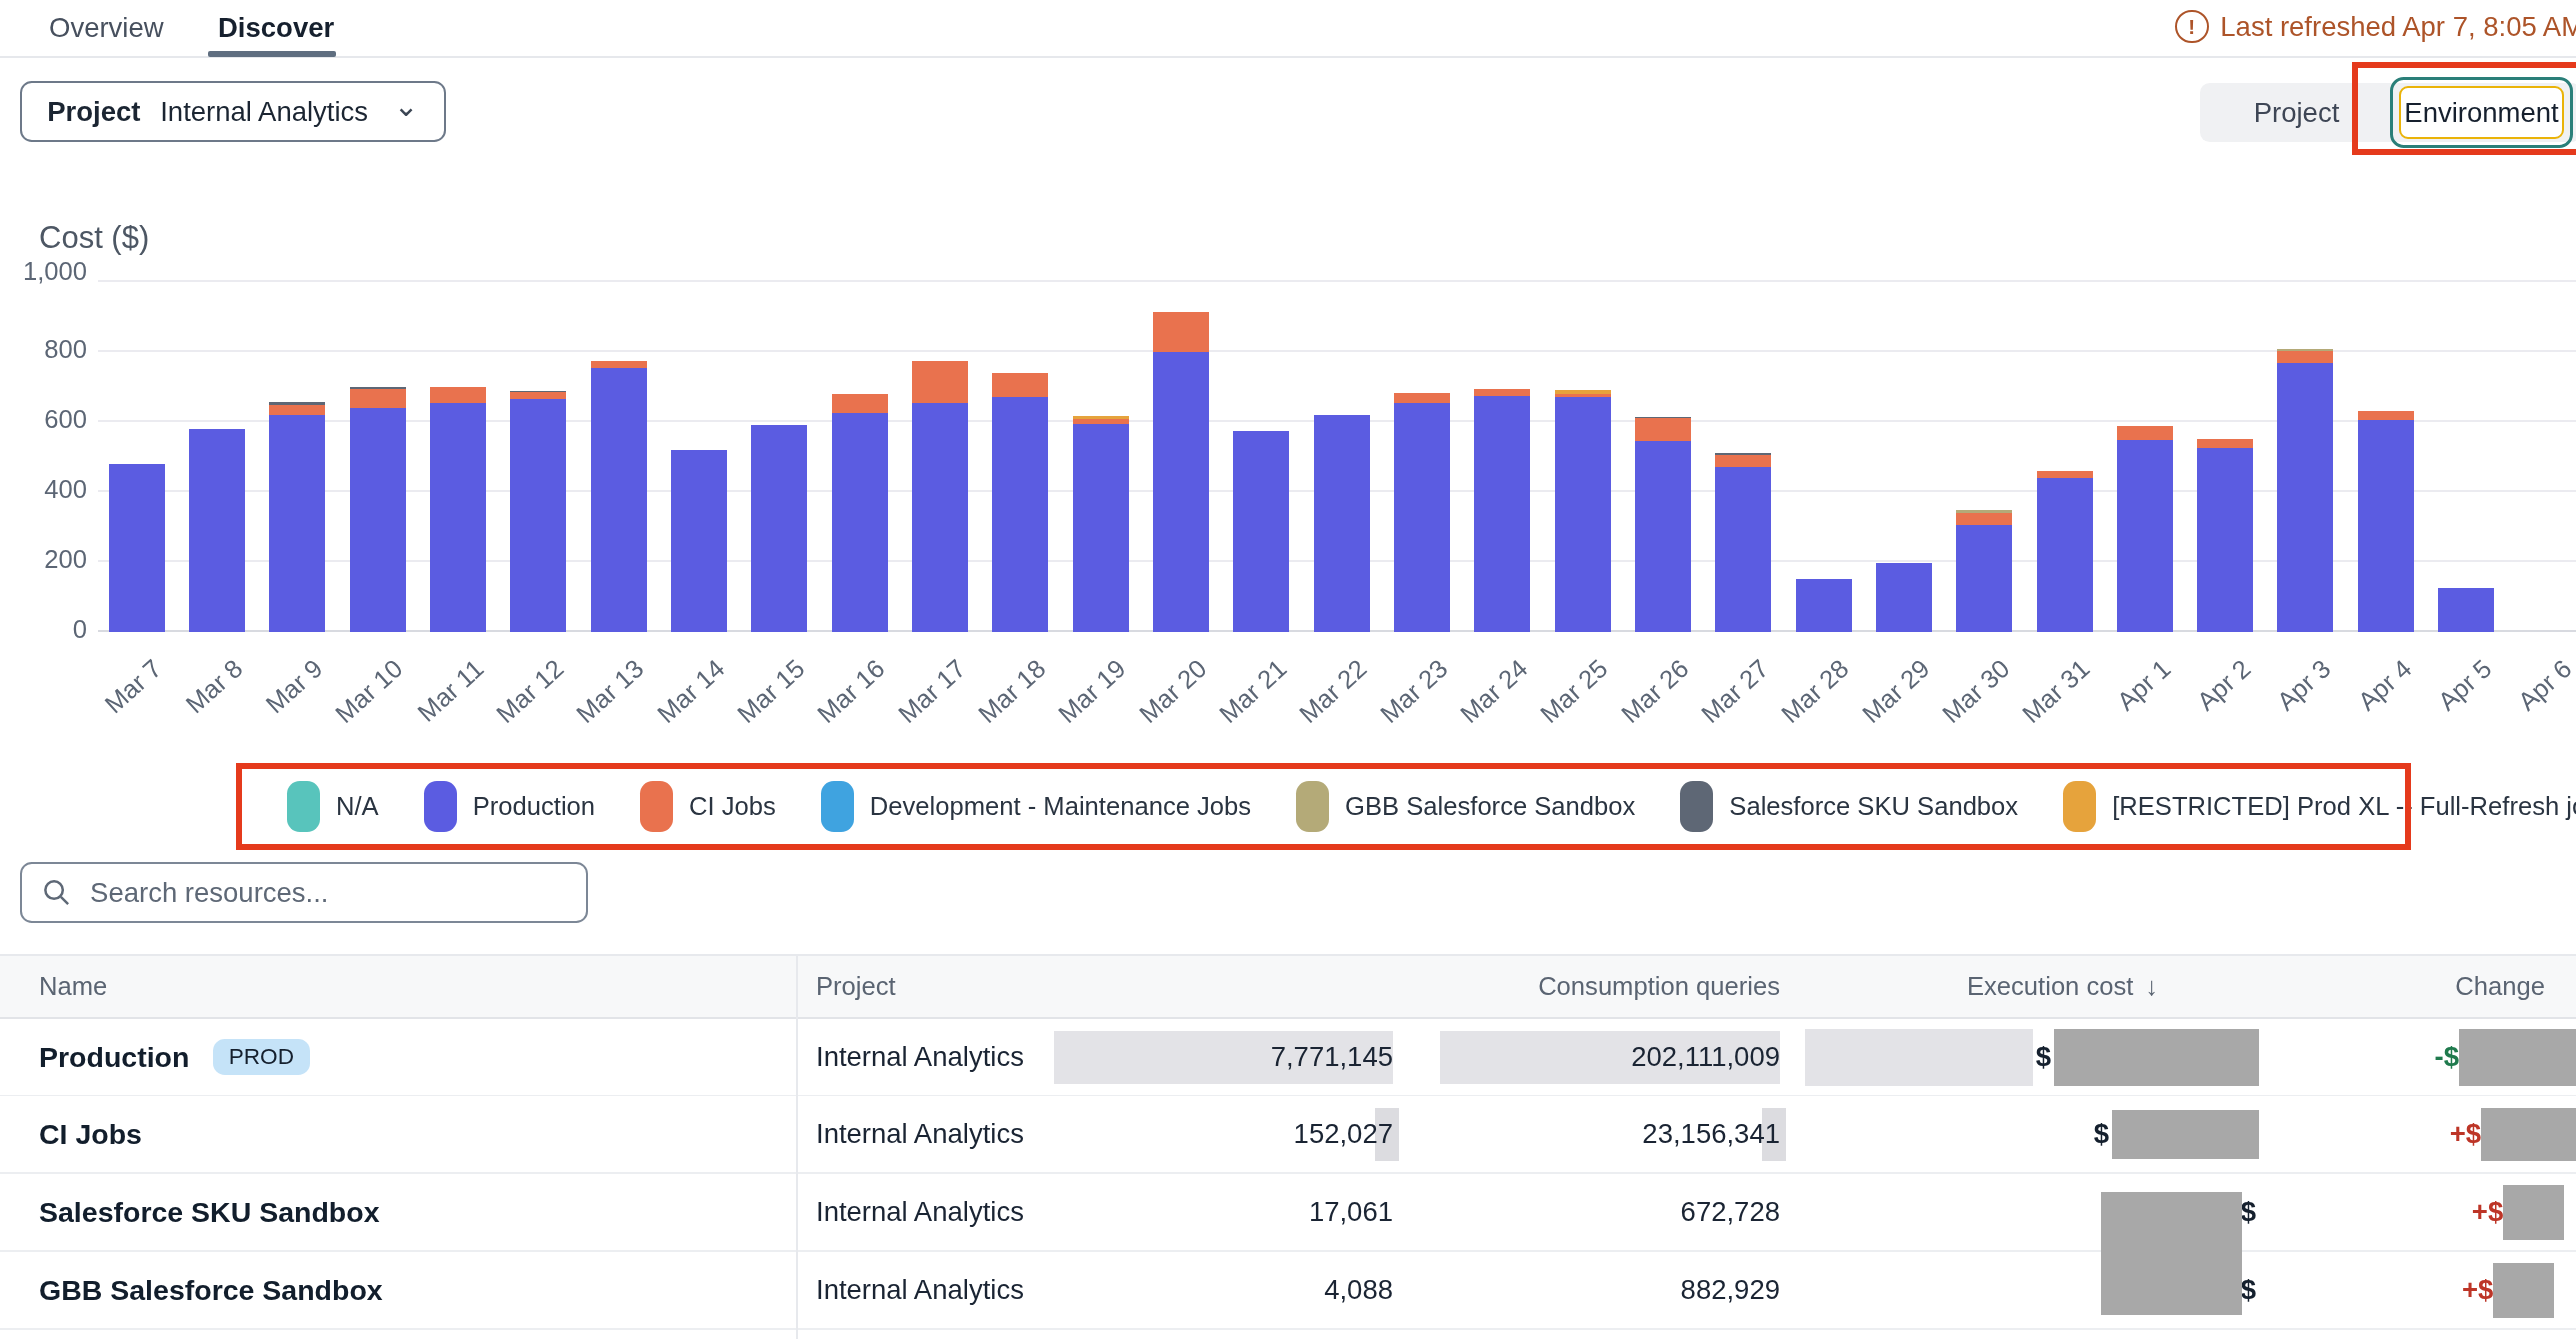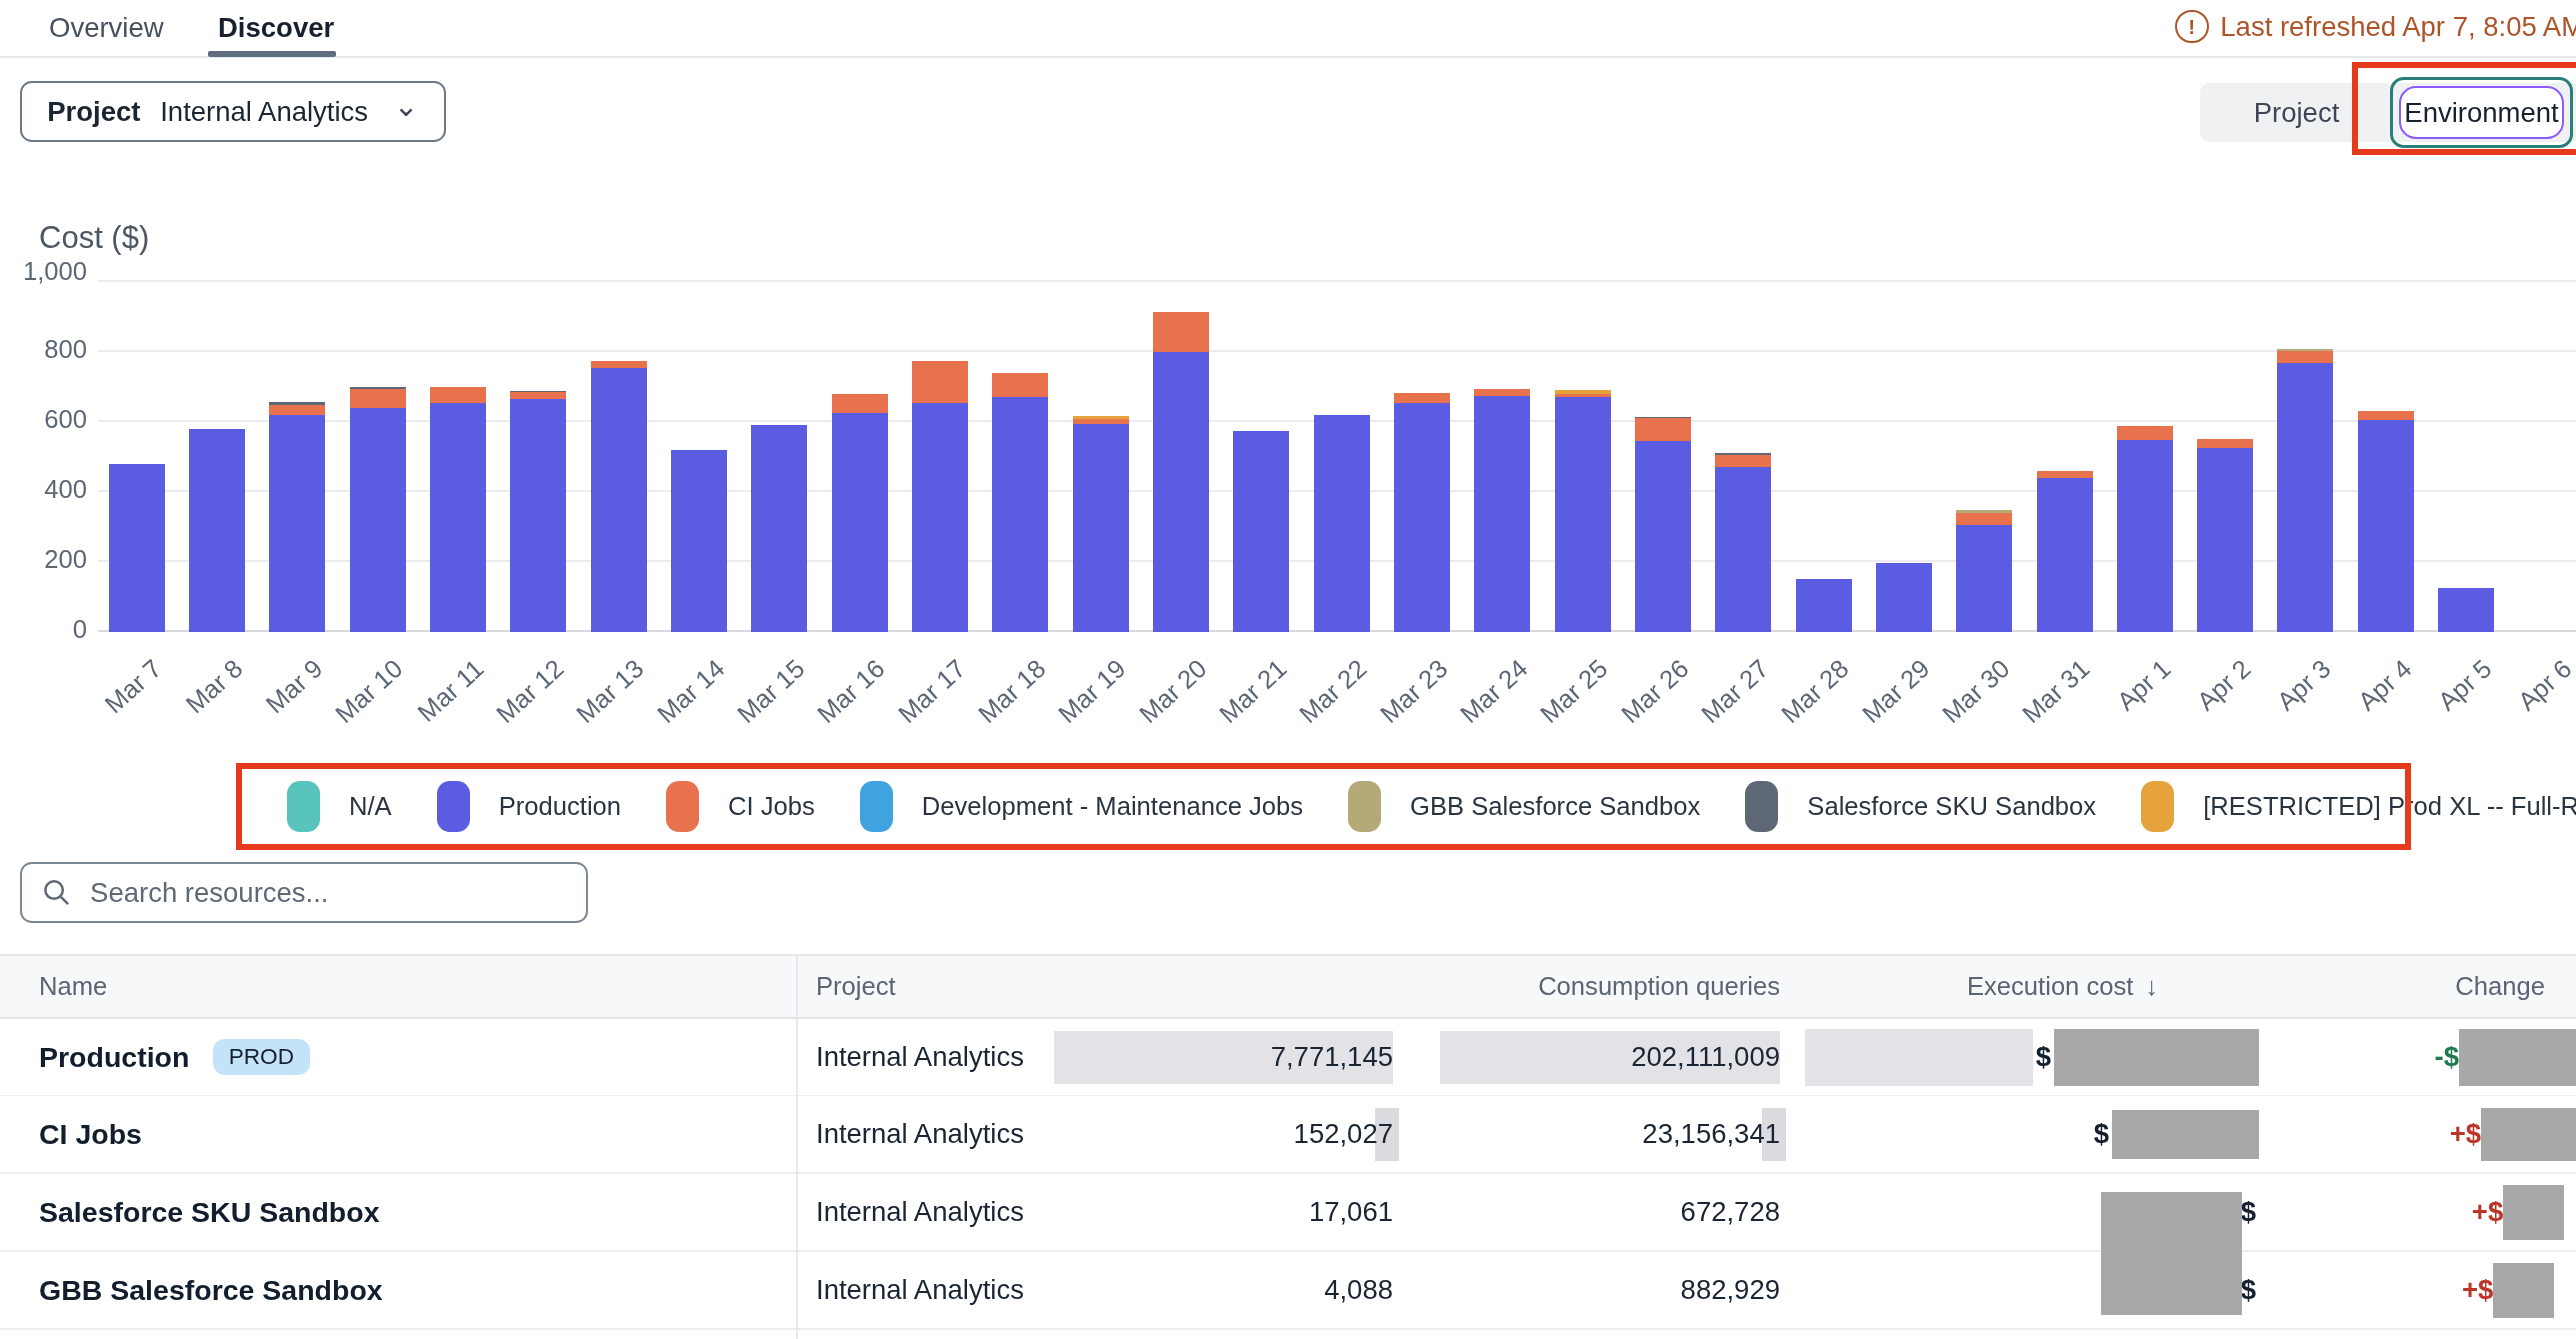--- a/index.html
+++ b/index.html
@@ -15,21 +15,21 @@
   .refresh{position:absolute;left:2175px;top:9.8px;white-space:nowrap;font-size:27.5px;color:#ad5429;display:flex;align-items:center;}
   .warn-ic{display:inline-flex;align-items:center;justify-content:center;width:29.5px;height:29.5px;border:2.9px solid #ad5429;border-radius:50%;font-size:20.6px;font-weight:700;margin-right:11.8px;flex:0 0 auto;}
 
   
   .project-dd{position:absolute;left:19.7px;top:81px;height:61px;border:2.5px solid #6d7989;border-radius:11.8px;display:flex;align-items:center;padding:0 25.6px;gap:19.7px;background:#fff;box-sizing:border-box;cursor:pointer;}
   .dd-label{font-size:27.5px;font-weight:600;color:#1b2532;}
   .dd-value{font-size:27.5px;color:#1b2532;}
   .dd-chev{font-size:29.5px;color:#3c4654;line-height:9.8px;margin-left:5.9px;transform:translateY(-5.9px);}
   .seg{position:absolute;left:2200px;top:83px;width:381px;height:59px;background:#f0f1f3;border-radius:9.8px;}
   .seg-resource{position:absolute;left:2200px;top:83px;width:193px;height:59px;display:flex;align-items:center;justify-content:center;font-size:27.5px;color:#3e4655;cursor:pointer;}
-  .seg-env{position:absolute;left:2399px;top:86px;width:165px;height:53px;background:#fff;border:2px solid #8b5cf6;border-radius:17px;display:flex;align-items:center;justify-content:center;font-size:27.5px;color:#16202e;box-sizing:border-box;cursor:pointer;}
+  .seg-env{position:absolute;left:2399px;top:86px;width:165px;height:53px;background:#fff;border:2px solid #eab308;border-radius:9px;display:flex;align-items:center;justify-content:center;font-size:27.5px;color:#16202e;box-sizing:border-box;cursor:pointer;}
   .env-ring{position:absolute;left:2390px;top:77px;width:183px;height:71px;border:3.9px solid #2a7f79;border-radius:13.8px;box-sizing:border-box;pointer-events:none;}
 
   
   .anno{position:absolute;border:6.9px solid #e53a1c;box-sizing:border-box;z-index:50;pointer-events:none;}
   .anno-env{left:2352px;top:62px;width:236px;height:93px;}
   .anno-legend{left:236px;top:763px;width:2175px;height:87px;}
 
   
   .chart-title{position:absolute;left:39px;top:220px;font-size:31px;color:#4d5764;font-weight:500;}
   .grid{position:absolute;left:98px;width:2478px;height:2px;background:#ebebf0;}
@@ -37,21 +37,21 @@
   .ytick{position:absolute;right:0;font-size:25.6px;color:#5c6675;}
   .ylabels{position:absolute;left:0;top:0;width:87px;height:688px;}
   .plot{position:absolute;left:0;top:282px;width:2576px;height:350px;}
   .bar{position:absolute;bottom:0;width:56px;display:flex;flex-direction:column-reverse;}
   .seg-el{width:100%;}
   .xlabels{position:absolute;left:0;top:632px;width:2576px;height:118px;}
   .xlab{position:absolute;top:21.6px;font-size:25.6px;color:#5c6675;white-space:nowrap;transform-origin:100% 0;transform:translateX(-100%) rotate(-42deg);}
 
   
   .legend{position:absolute;left:287px;top:775px;height:63px;display:flex;align-items:center;gap:45px;}
-  .litem{display:flex;align-items:center;gap:29px;cursor:pointer;}
+  .litem{display:flex;align-items:center;gap:16px;cursor:pointer;}
   .chip{display:inline-block;width:33px;height:51px;border-radius:12.8px;flex:0 0 auto;}
   .llabel{font-size:25.6px;color:#2a3441;white-space:nowrap;}
 
   
   .search{position:absolute;left:19.7px;top:862px;width:568px;height:61px;border:2.5px solid #7c8796;border-radius:11.8px;display:flex;align-items:center;padding:0 19.7px;gap:15.7px;box-sizing:border-box;background:#fff;}
   .search input{border:none;outline:none;font-size:27.5px;color:#1a2433;flex:1;font-family:"Liberation Sans",sans-serif;background:transparent;}
   .search input::placeholder{color:#5e6876;opacity:1;}
 
   
   .thead{position:absolute;left:0;top:954px;width:2576px;height:65px;background:#f7f8f9;border-top:2px solid #e7e9ed;border-bottom:2px solid #e2e4e8;box-sizing:border-box;z-index:1;}

